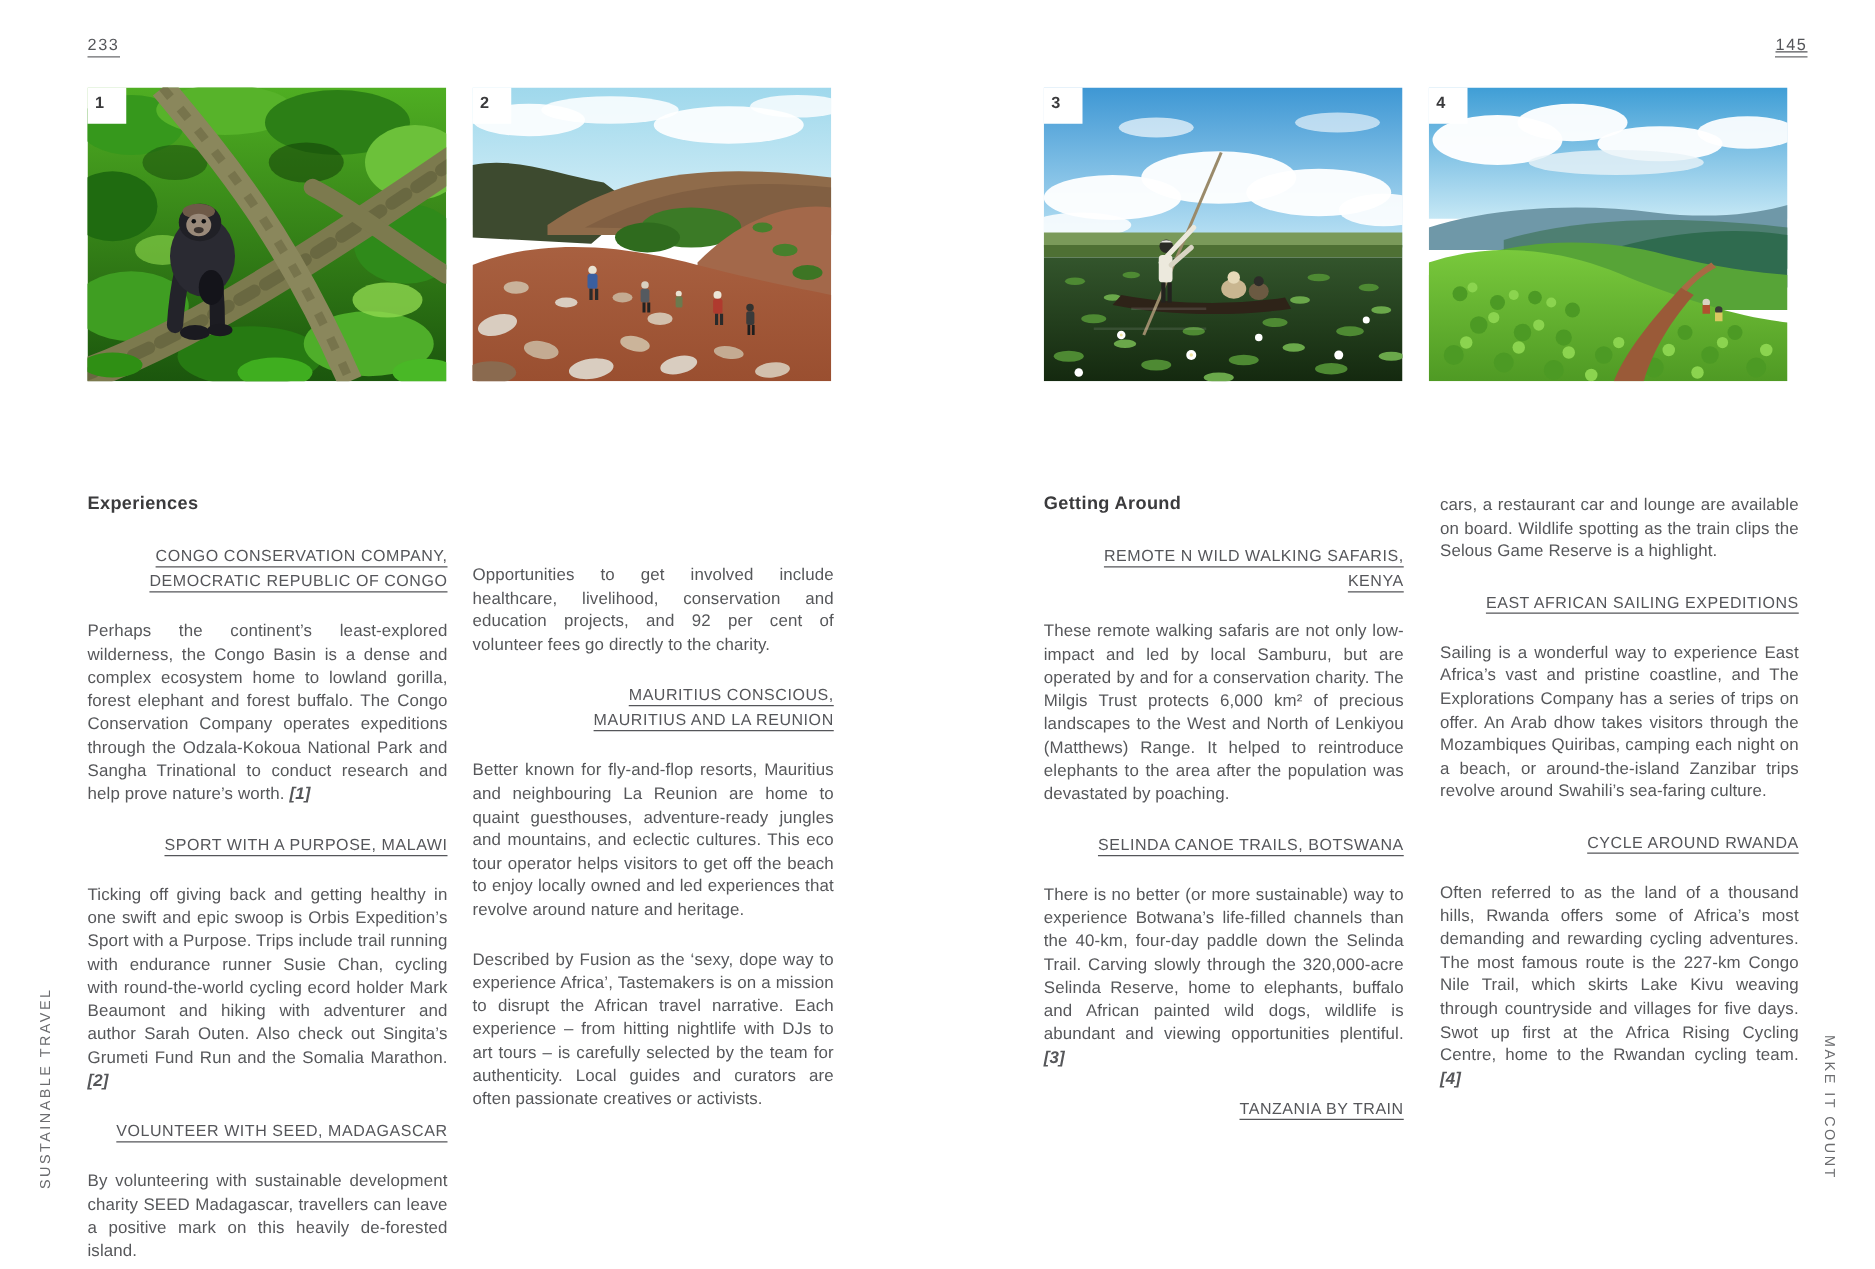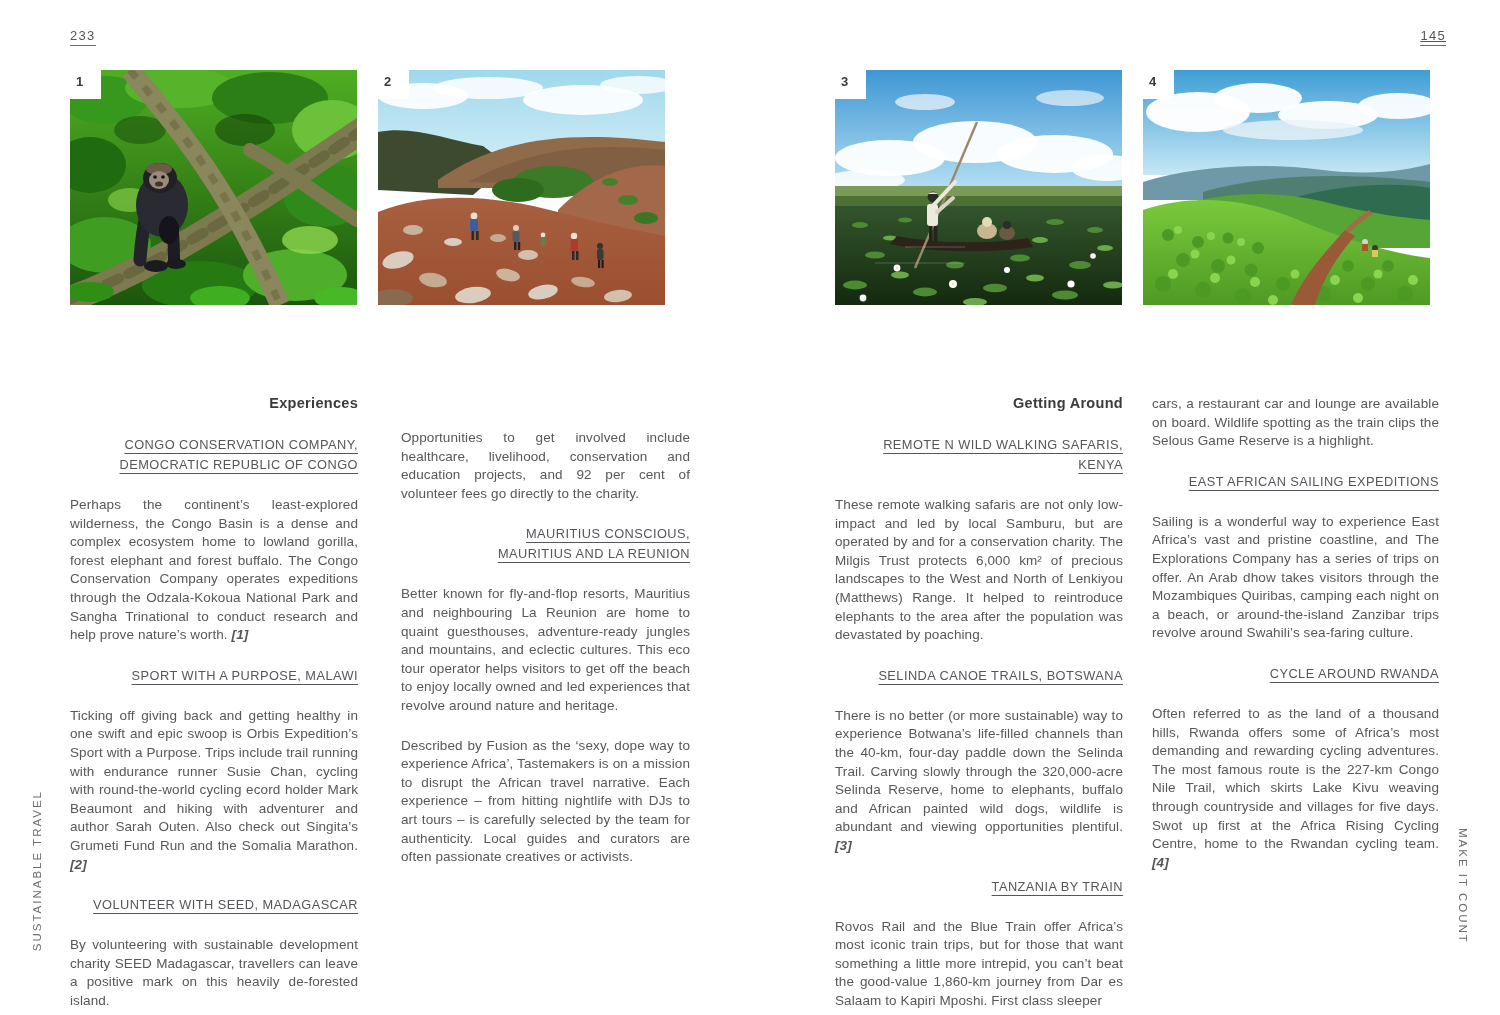--- a/index.html
+++ b/index.html
@@ -24,27 +24,27 @@
     font-size:13px;font-weight:bold;color:#3a3a3c;
     padding:4px 0 0 6px;box-sizing:border-box;
   }
 
   .col{
     position:absolute;top:395px;width:288px;
     font-size:13.5px;line-height:18.6px;letter-spacing:0.1px;
     text-align:justify;color:#56575a;
   }
   #col1{left:70px;}
-  #col2{left:378px;top:429px;width:289px;margin-left:23px;}
+  #col2{left:378px;top:451px;width:289px;}
   #col3{left:835px;}
   #col4{left:1152px;width:287px;}
 
   .heading{
     font-weight:bold;font-size:14.5px;line-height:17px;color:#3b3b3d;
-    letter-spacing:0.3px;margin:0 0 23px 0;text-align:right;
+    letter-spacing:0.3px;margin:0 0 23px 0;text-align:left;
   }
   .subhead{
     font-size:12.8px;line-height:20px;letter-spacing:0.45px;color:#55565a;
     text-decoration:underline;text-decoration-thickness:1px;text-underline-offset:4px;
     white-space:pre-line;margin:0 0 21px 0;text-align:right;
   }
   .para{margin:0 0 21px 0;}
   .ref{font-style:italic;font-weight:600;}
 
   .side-label{
@@ -349,21 +349,20 @@
   <p class="para">Described by Fusion as the ‘sexy, dope way to experience Africa’, Tastemakers is on a mission to disrupt the African travel narrative. Each experience – from hitting nightlife with DJs to art tours – is carefully selected by the team for authenticity. Local guides and curators are often passionate creatives or activists.</p>
 </section>
 
 <section class="col" id="col3">
   <h2 class="heading">Getting Around</h2>
   <p class="subhead">REMOTE N WILD WALKING SAFARIS, KENYA</p>
   <p class="para">These remote walking safaris are not only low-impact and led by local Samburu, but are operated by and for a conservation charity. The Milgis Trust protects 6,000 km² of precious landscapes to the West and North of Lenkiyou (Matthews) Range. It helped to reintroduce elephants to the area after the population was devastated by poaching.</p>
   <p class="subhead">SELINDA CANOE TRAILS, BOTSWANA</p>
   <p class="para"><span>There is no better (or more sustainable) way to experience Botwana’s life-filled channels than the 40-km, four-day paddle down the Selinda Trail. Carving slowly through the 320,000-acre Selinda Reserve, home to elephants, buffalo and African painted wild dogs, wildlife is abundant and viewing opportunities plentiful.</span> <em class="ref">[3]</em></p>
   <p class="subhead">TANZANIA BY TRAIN</p>
-  <p class="para">Rovos Rail and the Blue Train offer Africa’s most iconic train trips, but for those that want something a little more intrepid, you can’t beat the good-value 1,860-km journey from Dar es Salaam to Kapiri Mposhi. First class sleeper</p>
 </section>
 
 <section class="col" id="col4">
   <p class="para">cars, a restaurant car and lounge are available on board. Wildlife spotting as the train clips the Selous Game Reserve is a highlight.</p>
   <p class="subhead">EAST AFRICAN SAILING EXPEDITIONS</p>
   <p class="para">Sailing is a wonderful way to experience East Africa’s vast and pristine coastline, and The Explorations Company has a series of trips on offer. An Arab dhow takes visitors through the Mozambiques Quiribas, camping each night on a beach, or around-the-island Zanzibar trips revolve around Swahili’s sea-faring culture.</p>
   <p class="subhead">CYCLE AROUND RWANDA</p>
   <p class="para"><span>Often referred to as the land of a thousand hills, Rwanda offers some of Africa’s most demanding and rewarding cycling adventures. The most famous route is the 227-km Congo Nile Trail, which skirts Lake Kivu weaving through countryside and villages for five days. Swot up first at the Africa Rising Cycling Centre, home to the Rwandan cycling team.</span> <em class="ref">[4]</em></p>
 </section>
 

